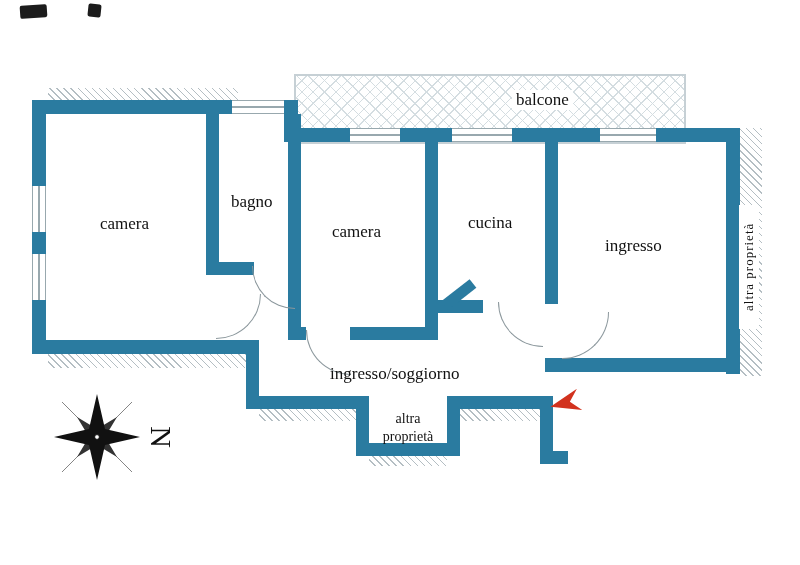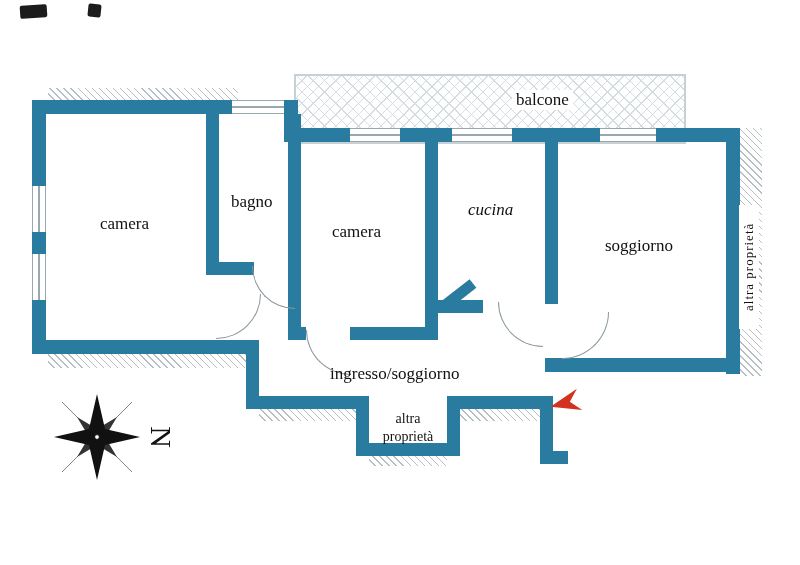--- a/index.html
+++ b/index.html
@@ -90,22 +90,22 @@
 
   <div class="arc arc-bl" style="left:252px;top:266px;width:42px;height:42px;"></div>
   <div class="arc arc-br" style="left:216px;top:294px;width:44px;height:44px;"></div>
   <div class="arc arc-bl" style="left:306px;top:330px;width:44px;height:44px;"></div>
   <div class="arc arc-bl" style="left:498px;top:302px;width:44px;height:44px;"></div>
   <div class="arc arc-br" style="left:562px;top:312px;width:46px;height:46px;"></div>
 
   <div class="label" style="left:100px;top:214px;">camera</div>
   <div class="label" style="left:231px;top:192px;">bagno</div>
   <div class="label" style="left:332px;top:222px;">camera</div>
-  <div class="label" style="left:468px;top:200px;font-style:italic;">cucina</div>
-  <div class="label" style="left:605px;top:236px;">soggiorno</div>
+  <div class="label" style="left:468px;top:213px;">cucina</div>
+  <div class="label" style="left:605px;top:236px;">ingresso</div>
   <div class="label" style="left:330px;top:364px;">ingresso/soggiorno</div>
 
   <div class="label-2line" style="left:371px;top:410px;width:74px;">altra proprietà</div>
 
 
   <div class="vtext" style="left:739px;top:205px;height:116px;">altra proprietà</div>
 
   <svg style="left:548px;top:390px;transform:rotate(-14deg);" width="34" height="26" viewBox="0 0 34 26">
     <polygon points="2,13 32,2 22,13 32,24" fill="#d2321e"></polygon>
   </svg>

